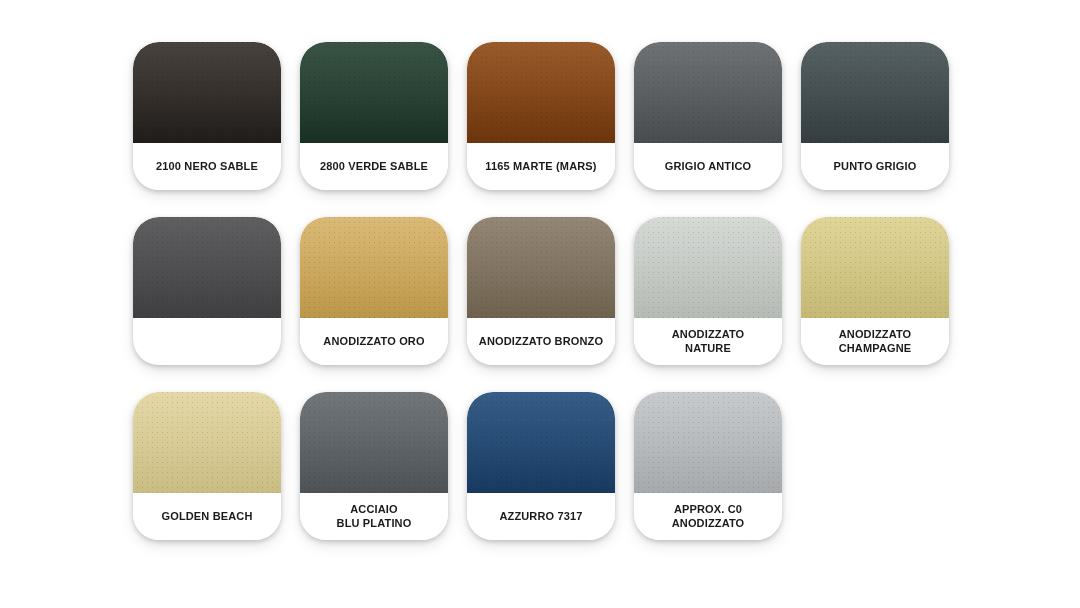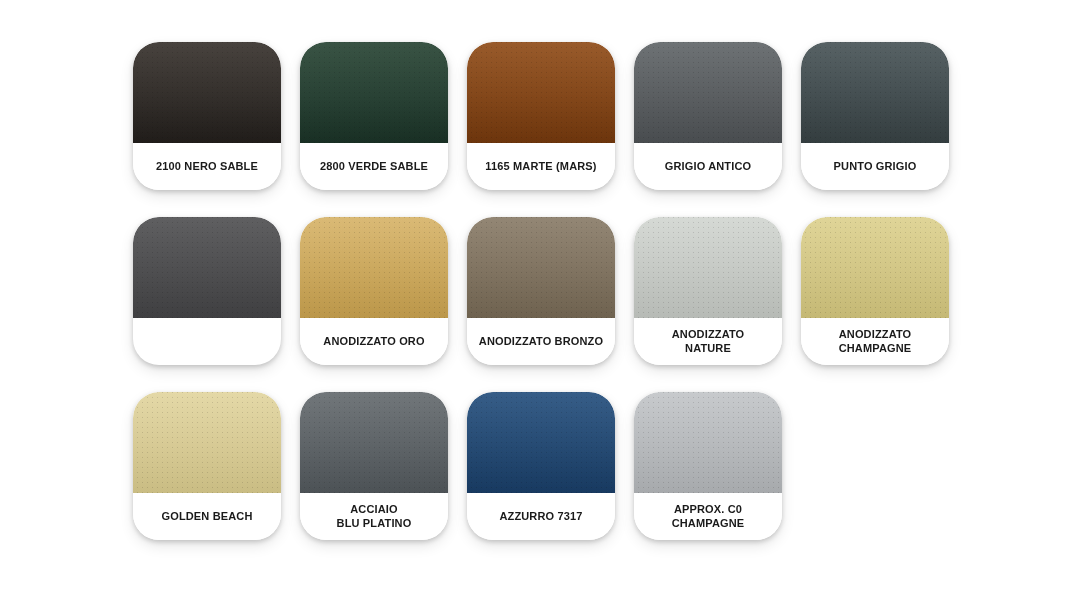--- a/index.html
+++ b/index.html
@@ -170,17 +170,17 @@
       <div class="swatch-card">
         <div class="color-area" style="background: linear-gradient(rgb(32, 75, 122) 0%, rgb(28, 68, 112) 55%, rgb(25, 61, 102) 100%);"></div>
         <div class="label-area">
           <span class="label-text">AZZURRO 7317</span>
         </div>
       </div>
       <div class="swatch-card">
         <div class="color-area" style="background: linear-gradient(rgb(193, 196, 199) 0%, rgb(185, 188, 191) 55%, rgb(177, 180, 183) 100%);"></div>
         <div class="label-area">
           <span class="label-text">APPROX. C0
-CHAMPAGNE</span>
+ANODIZZATO</span>
         </div>
       </div>
     </div>
 </div>
 
 </body></html>

